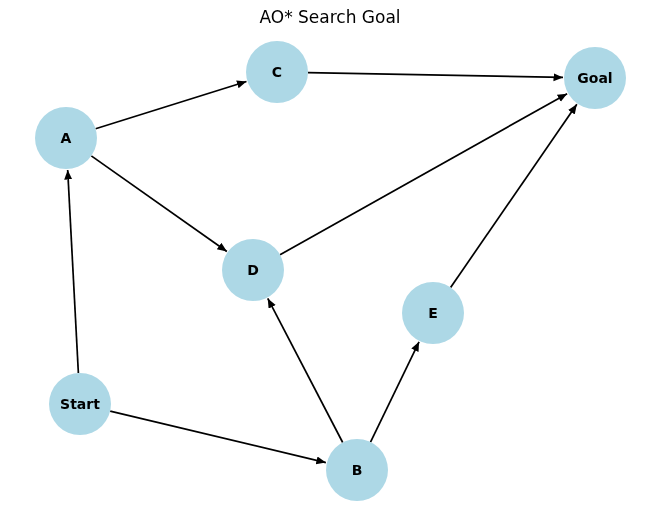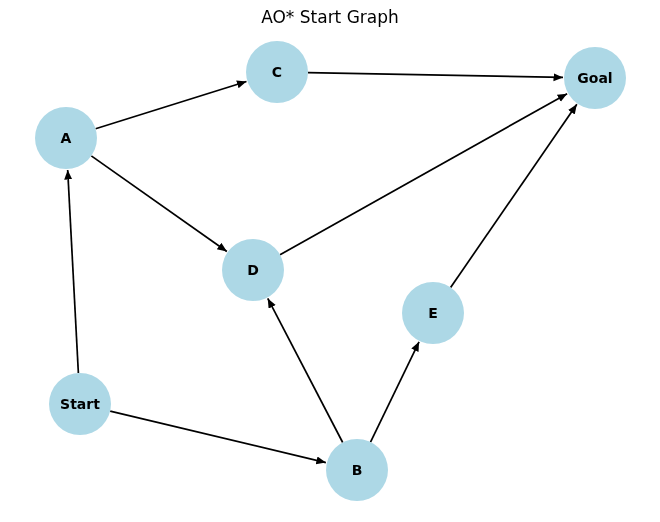--- a/index.html
+++ b/index.html
@@ -34,21 +34,21 @@
   .node-label {
     font-family: "DejaVu Sans", "Liberation Sans", sans-serif;
     font-size: 14px;
     font-weight: 700;
   }
 </style>
 </head>
 <body>
 
 <div class="figure">
-  <div class="chart-title">AO* Start Graph</div>
+  <div class="chart-title">AO* Search Goal</div>
   <svg class="graph-canvas" id="graph-canvas" width="660" height="522" viewBox="0 0 660 522">
       <defs>
         <marker id="arrowhead" markerUnits="userSpaceOnUse" markerWidth="12" markerHeight="10" refX="9.5" refY="4" orient="auto">
           <path d="M0,0 L9.5,4 L0,8 z" fill="#000000"></path>
         </marker>
       </defs>
       <line x1="78.37" y1="373.04" x2="67.68" y2="169.96" stroke="#000000" stroke-width="1.7" marker-end="url(#arrowhead)"></line>
       <line x1="110.16" y1="411.19" x2="325.87" y2="462.58" stroke="#000000" stroke-width="1.7" marker-end="url(#arrowhead)"></line>
       <line x1="95.59" y1="128.75" x2="246.46" y2="81.55" stroke="#000000" stroke-width="1.7" marker-end="url(#arrowhead)"></line>
       <line x1="91.33" y1="155.88" x2="226.86" y2="251.55" stroke="#000000" stroke-width="1.7" marker-end="url(#arrowhead)"></line>

